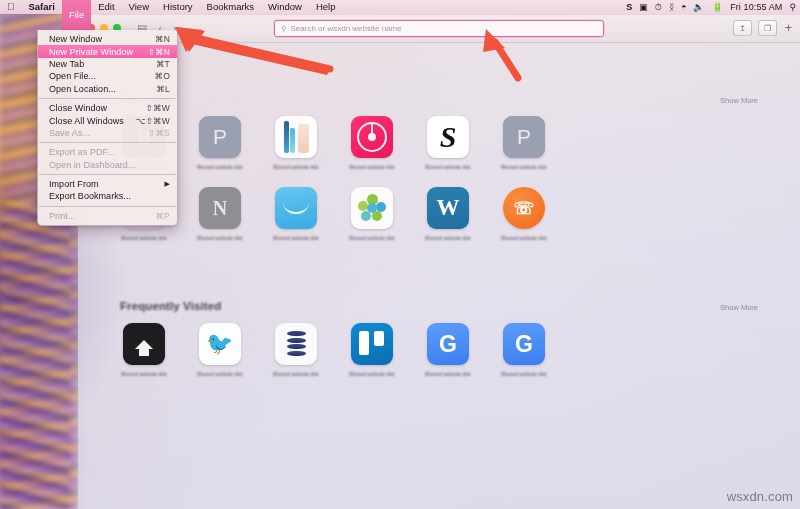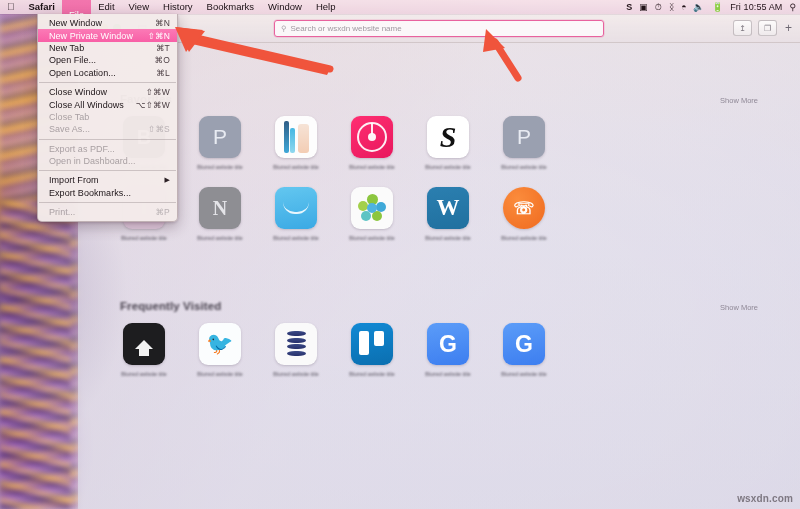--- a/index.html
+++ b/index.html
@@ -79,21 +79,21 @@
   }
   .mb-right {
     margin-left: auto; display: flex; align-items: center; gap: 7px;
     padding-right: 4px; font-size: 9px; color: #221319;
   }
   .mb-right .si { display: inline-flex; align-items: center; line-height: 1; }
   .mb-clock { font-size: 9px; white-space: nowrap; letter-spacing: .1px; }
 
   
   .dropdown {
-    position: absolute; left: 37px; top: 14px; width: 139px;
+    position: absolute; left: 37px; top: 30px; width: 139px;
     background: rgba(243,235,233,.975);
     border: .5px solid rgba(150,130,135,.55);
     border-top: none;
     border-radius: 0 0 5px 5px;
     box-shadow: 0 5px 14px rgba(60,30,50,.32), 0 1px 3px rgba(60,30,50,.2);
     z-index: 60;
     padding: 3px 0 3px 0;
     font-size: 9px;
     color: #1d1418;
   }
@@ -253,25 +253,24 @@
   .ic-trello .c1 { left: 8px; top: 8px; width: 10px; height: 24px; }
   .ic-trello .c2 { left: 23px; top: 8px; width: 10px; height: 15px; }
   .ic-g { background: linear-gradient(170deg,#5b9cf8,#3d7ef0); color: #fff; font-size: 23px; }
 
   
   .arrows { position: absolute; inset: 0; z-index: 70; pointer-events: none; }
 
   
   .watermark {
     position: absolute; right: 7px; bottom: 5px;
-    font-size: 10px; color: #7e7882;
+    font-size: 13px; color: #7e7882;
     letter-spacing: .15px;
     z-index: 80;
     filter: blur(.2px);
-    font-weight: bold;
   }
 </style>
 </head>
 <body>
 
 <div id="root">
 
   <div class="wallpaper">
     <div class="wall-streaks"></div>
     <div class="wall-streaks2"></div>
@@ -484,24 +483,20 @@
 
     <div class="dd-row">
       <span class="lbl">Close Window</span>
       <span class="sc">⇧⌘W</span>
     </div>
     <div class="dd-row">
       <span class="lbl">Close All Windows</span>
       <span class="sc">⌥⇧⌘W</span>
     </div>
     <div class="dd-row dis">
-      <span class="lbl">Close Tab</span>
-      <span class="sc"></span>
-    </div>
-    <div class="dd-row dis">
       <span class="lbl">Save As...</span>
       <span class="sc">⇧⌘S</span>
     </div>
 
     <div class="dd-sep"></div>
 
     <div class="dd-row dis">
       <span class="lbl">Export as PDF...</span>
     </div>
     <div class="dd-row dis">

